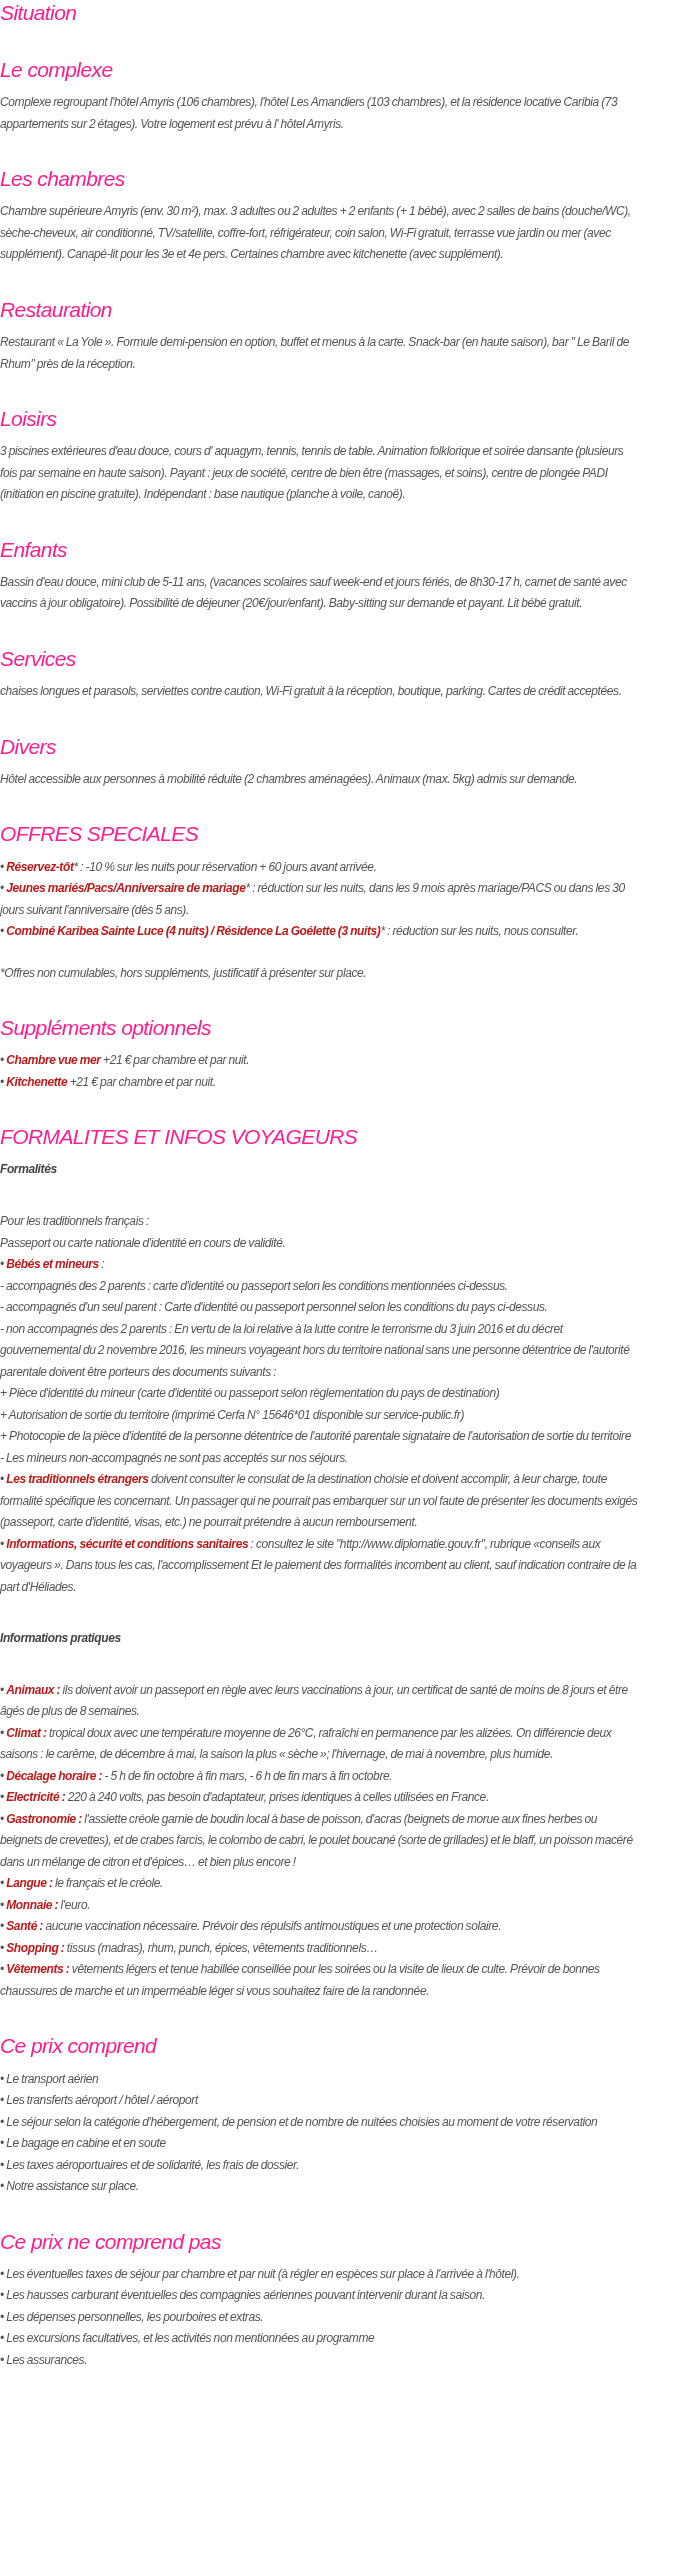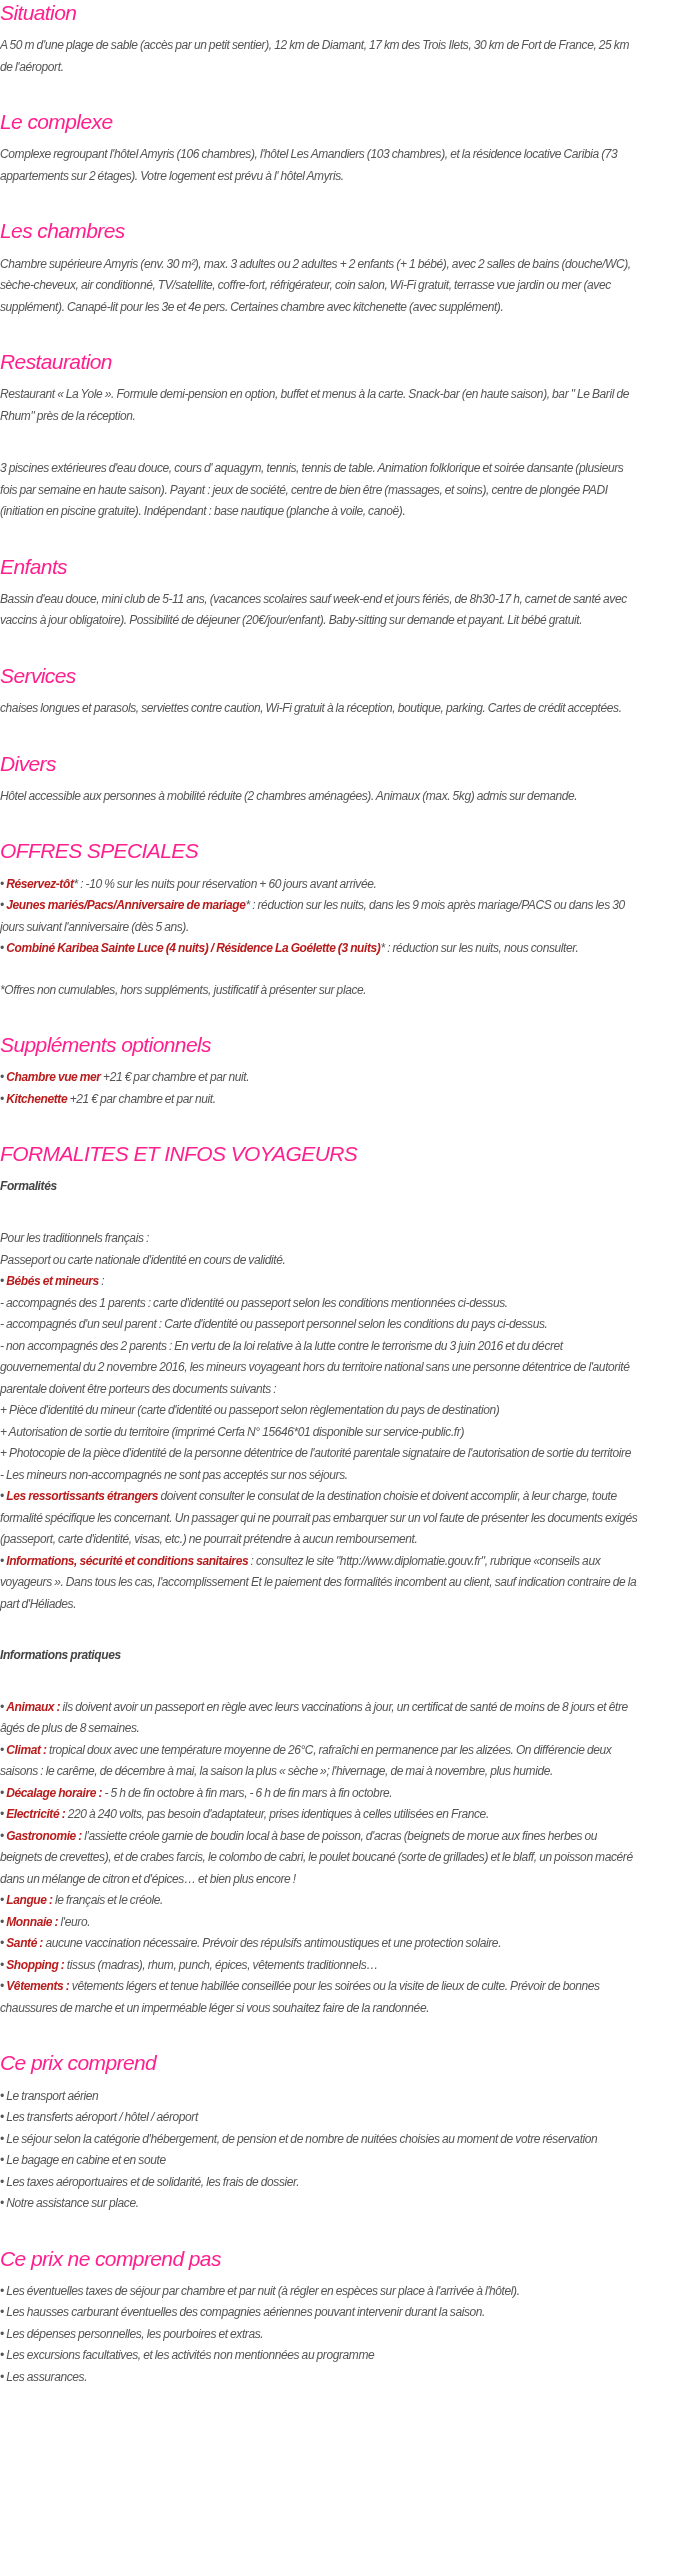--- a/index.html
+++ b/index.html
@@ -33,39 +33,39 @@
   .spacer { height: 21px; }
   #sec-situation { padding-top: 0; }
 </style>
 </head>
 <body>
 
 <div class="page">
 
   <div class="section" id="sec-situation">
     <h2>Situation</h2>
-    <p class="body-text">A 50 m d'une plage de sable (accès par un petit sentier), 12 km de Diamant, 17 km des Trois Ilets, 30 km de Fort de France, 25 km de l'aéroport.</p>
   </div>
 
   <div class="section">
     <h2>Le complexe</h2>
     <p class="body-text">Complexe regroupant l'hôtel Amyris (106 chambres), l'hôtel Les Amandiers (103 chambres), et la résidence locative Caribia (73 appartements sur 2 étages). Votre logement est prévu à l' hôtel Amyris.</p>
   </div>
 
   <div class="section">
     <h2>Les chambres</h2>
     <p class="body-text">Chambre supérieure Amyris (env. 30 m²), max. 3 adultes ou 2 adultes + 2 enfants (+ 1 bébé), avec 2 salles de bains (douche/WC), sèche-cheveux, air conditionné, TV/satellite, coffre-fort, réfrigérateur, coin salon, Wi-Fi gratuit, terrasse vue jardin ou mer (avec supplément). Canapé-lit pour les 3e et 4e pers. Certaines chambre avec kitchenette (avec supplément).</p>
   </div>
 
   <div class="section">
     <h2>Restauration</h2>
     <p class="body-text">Restaurant « La Yole ». Formule demi-pension en option, buffet et menus à la carte. Snack-bar (en haute saison), bar " Le Baril de Rhum" près de la réception.</p>
   </div>
 
   <div class="section">
+    <h2>Loisirs</h2>
     <p class="body-text">3 piscines extérieures d'eau douce, cours d' aquagym, tennis, tennis de table. Animation folklorique et soirée dansante (plusieurs fois par semaine en haute saison). Payant : jeux de société, centre de bien être (massages, et soins), centre de plongée PADI (initiation en piscine gratuite). Indépendant : base nautique (planche à voile, canoë).</p>
   </div>
 
   <div class="section">
     <h2>Enfants</h2>
     <p class="body-text">Bassin d'eau douce, mini club de 5-11 ans, (vacances scolaires sauf week-end et jours fériés, de 8h30-17 h, carnet de santé avec vaccins à jour obligatoire). Possibilité de déjeuner (20€/jour/enfant). Baby-sitting sur demande et payant. Lit bébé gratuit.</p>
   </div>
 
   <div class="section">
     <h2>Services</h2>
@@ -96,28 +96,28 @@
   </div>
 
   <div class="section">
     <h2>FORMALITES ET INFOS VOYAGEURS</h2>
     <p class="subhead body-text">Formalités</p>
     <div class="spacer"></div>
     <ul class="list body-text">
       <li><span>Pour les traditionnels français :</span></li>
       <li><span>Passeport ou carte nationale d'identité en cours de validité.</span></li>
       <li><span>• </span><b>Bébés et mineurs</b><span> :</span></li>
-      <li><span>- accompagnés des 1 parents : carte d'identité ou passeport selon les conditions mentionnées ci-dessus.</span></li>
+      <li><span>- accompagnés des 2 parents : carte d'identité ou passeport selon les conditions mentionnées ci-dessus.</span></li>
       <li><span>- accompagnés d'un seul parent : Carte d'identité ou passeport personnel selon les conditions du pays ci-dessus.</span></li>
       <li><span>- non accompagnés des 2 parents : En vertu de la loi relative à la lutte contre le terrorisme du 3 juin 2016 et du décret gouvernemental du 2 novembre 2016, les mineurs voyageant hors du territoire national sans une personne détentrice de l'autorité parentale doivent être porteurs des documents suivants :</span></li>
       <li><span>+ Pièce d'identité du mineur (carte d'identité ou passeport selon règlementation du pays de destination)</span></li>
       <li><span>+ Autorisation de sortie du territoire (imprimé Cerfa N° 15646*01 disponible sur service-public.fr)</span></li>
       <li><span>+ Photocopie de la pièce d'identité de la personne détentrice de l'autorité parentale signataire de l'autorisation de sortie du territoire</span></li>
       <li><span>- Les mineurs non-accompagnés ne sont pas acceptés sur nos séjours.</span></li>
-      <li><span>• </span><b>Les ressortissants étrangers</b><span> doivent consulter le consulat de la destination choisie et doivent accomplir, à leur charge, toute formalité spécifique les concernant. Un passager qui ne pourrait pas embarquer sur un vol faute de présenter les documents exigés (passeport, carte d'identité, visas, etc.) ne pourrait prétendre à aucun remboursement.</span></li>
+      <li><span>• </span><b>Les traditionnels étrangers</b><span> doivent consulter le consulat de la destination choisie et doivent accomplir, à leur charge, toute formalité spécifique les concernant. Un passager qui ne pourrait pas embarquer sur un vol faute de présenter les documents exigés (passeport, carte d'identité, visas, etc.) ne pourrait prétendre à aucun remboursement.</span></li>
       <li><span>• </span><b>Informations, sécurité et conditions sanitaires</b><span> : consultez le site "http://www.diplomatie.gouv.fr", rubrique «conseils aux voyageurs ». Dans tous les cas, l'accomplissement Et le paiement des formalités incombent au client, sauf indication contraire de la part d'Héliades.</span></li>
     </ul>
     <div class="spacer"></div>
     <p class="subhead body-text">Informations pratiques</p>
     <div class="spacer"></div>
     <ul class="list body-text">
       <li><span>• </span><b>Animaux :</b><span> ils doivent avoir un passeport en règle avec leurs vaccinations à jour, un certificat de santé de moins de 8 jours et être âgés de plus de 8 semaines.</span></li>
       <li><span>• </span><b>Climat :</b><span> tropical doux avec une température moyenne de 26°C, rafraîchi en permanence par les alizées. On différencie deux saisons : le carême, de décembre à mai, la saison la plus « sèche »; l'hivernage, de mai à novembre, plus humide.</span></li>
       <li><span>• </span><b>Décalage horaire :</b><span> - 5 h de fin octobre à fin mars, - 6 h de fin mars à fin octobre.</span></li>
       <li><span>• </span><b>Electricité :</b><span> 220 à 240 volts, pas besoin d'adaptateur, prises identiques à celles utilisées en France.</span></li>

